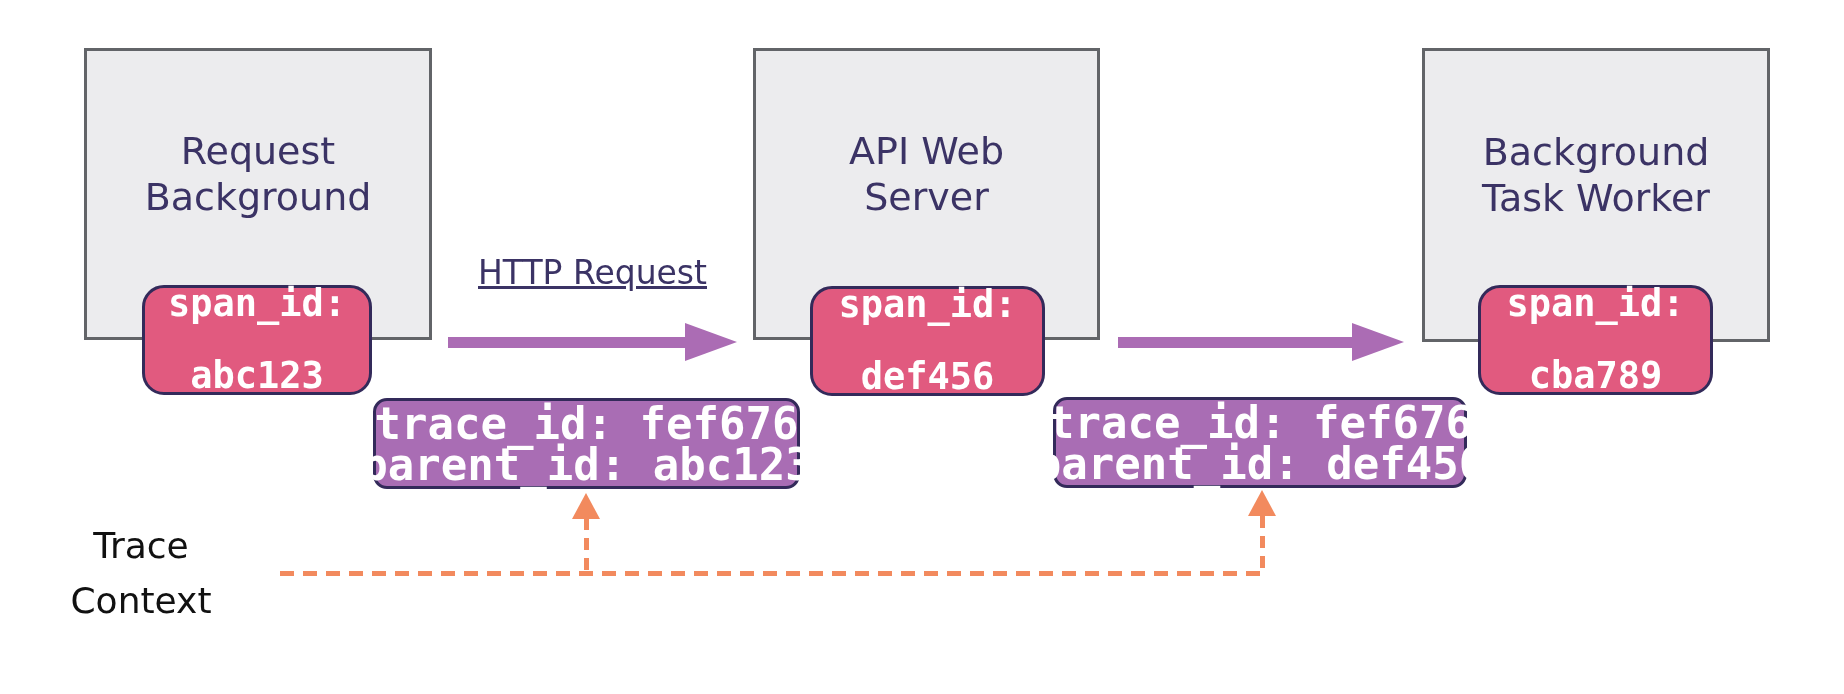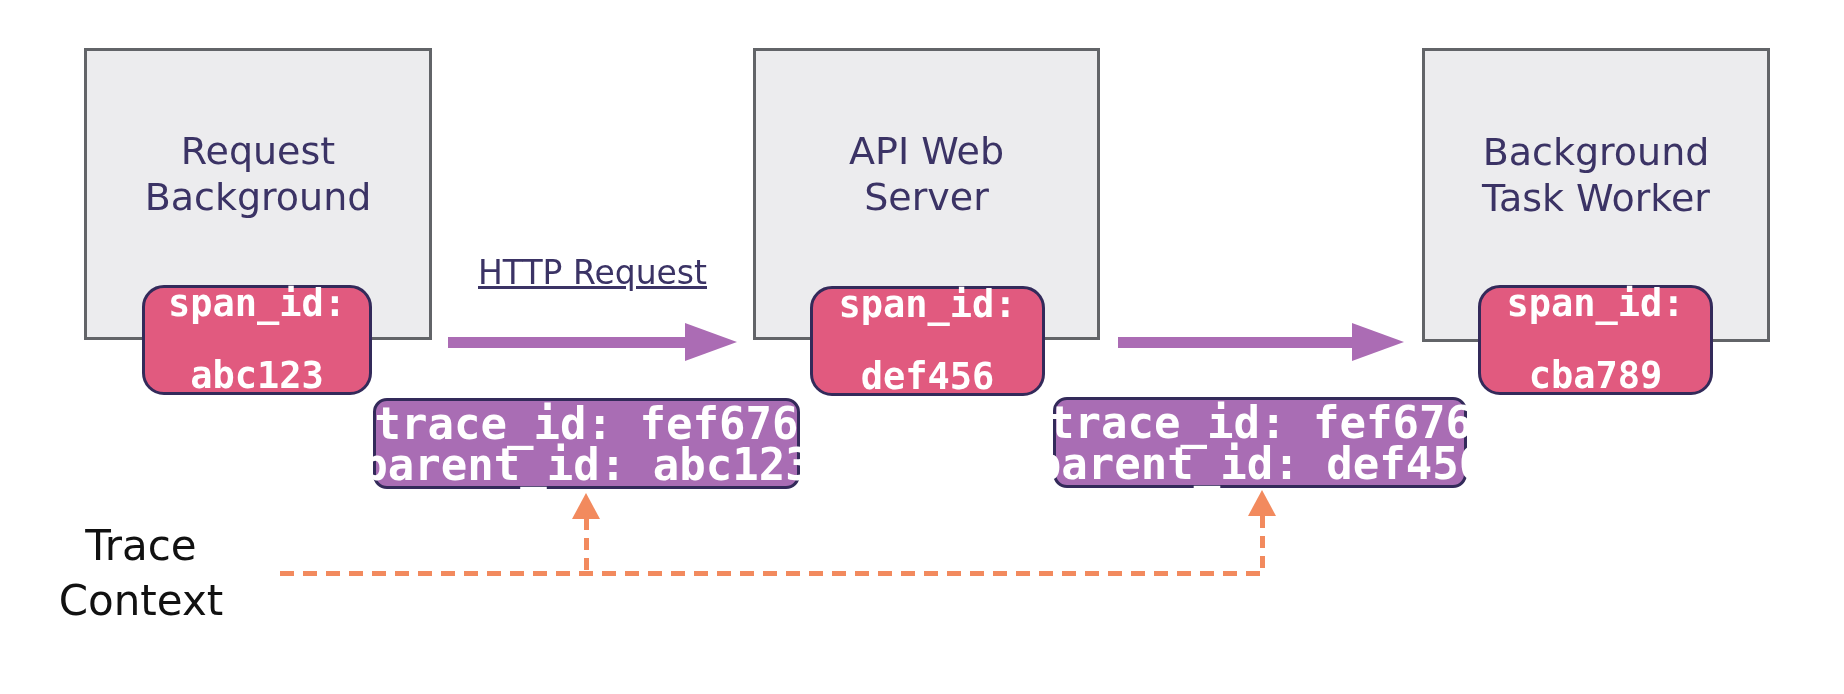--- a/index.html
+++ b/index.html
@@ -105,21 +105,21 @@
     position: absolute;
     width: 0; height: 0;
     border-left: 14px solid transparent;
     border-right: 14px solid transparent;
     border-bottom: 26px solid var(--trace_context_line);
   }
 
   .trace-context-label {
     position: absolute;
     color: var(--trace_context_text);
-    font-size: 42px;
+    font-size: 36px;
     line-height: 55px;
     text-align: center;
   }
   .trace-context-label span { display: block; }
 </style>
 </head>
 <body>
 
 <div class="canvas">
 

